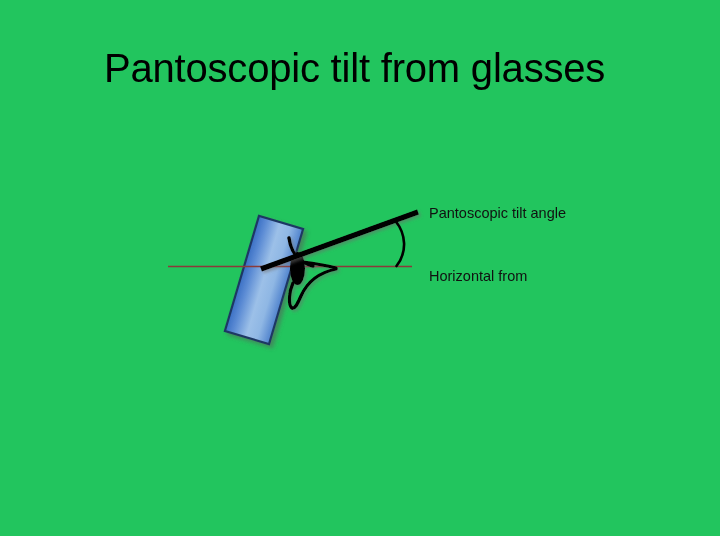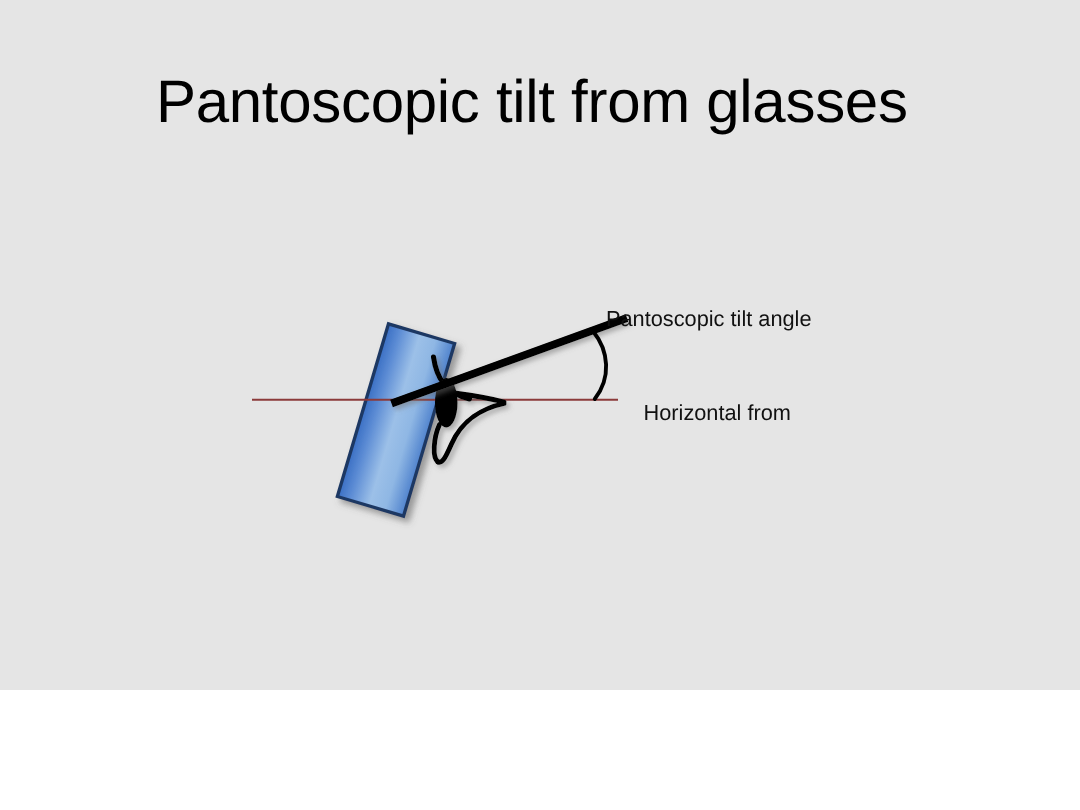--- a/index.html
+++ b/index.html
@@ -9,22 +9,22 @@
   body {
     width: 720px;
     height: 540px;
     background: #ffffff;
     font-family: "Liberation Sans", sans-serif;
     overflow: hidden;
   }
   #slide {
     position: relative;
     width: 720px;
-    height: 460px;
-    background: #e5e5e5;
+    height: 536px;
+    background: #22c55e;
   }
   #slide-title {
     position: absolute;
     left: 104px;
     top: 44px;
     width: 530px;
     font-size: 40px;
     font-weight: 400;
     line-height: 48px;
     color: #000000;
@@ -39,21 +39,21 @@
     height: 540px;
   }
   .callout-label {
     position: absolute;
     font-size: 14.5px;
     color: #111111;
     white-space: nowrap;
     line-height: 16px;
   }
   #label-tilt-angle {
-    left: 404px;
+    left: 429px;
     top: 205px;
     text-align: center;
   }
   #label-horizontal-axis {
     left: 429px;
     top: 268px;
   }
 </style>
 </head>
 <body>

